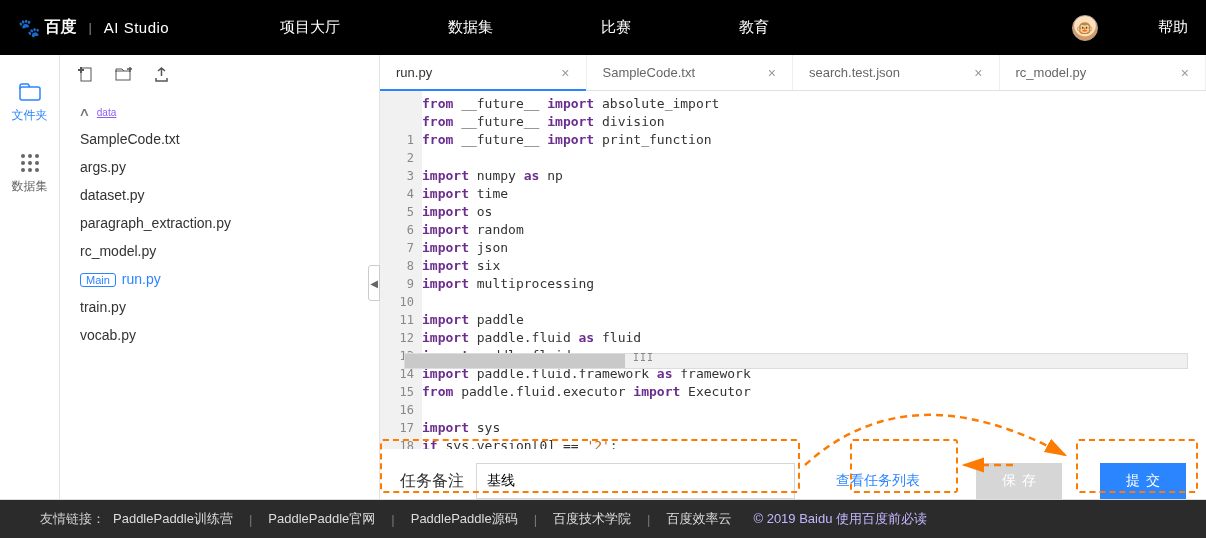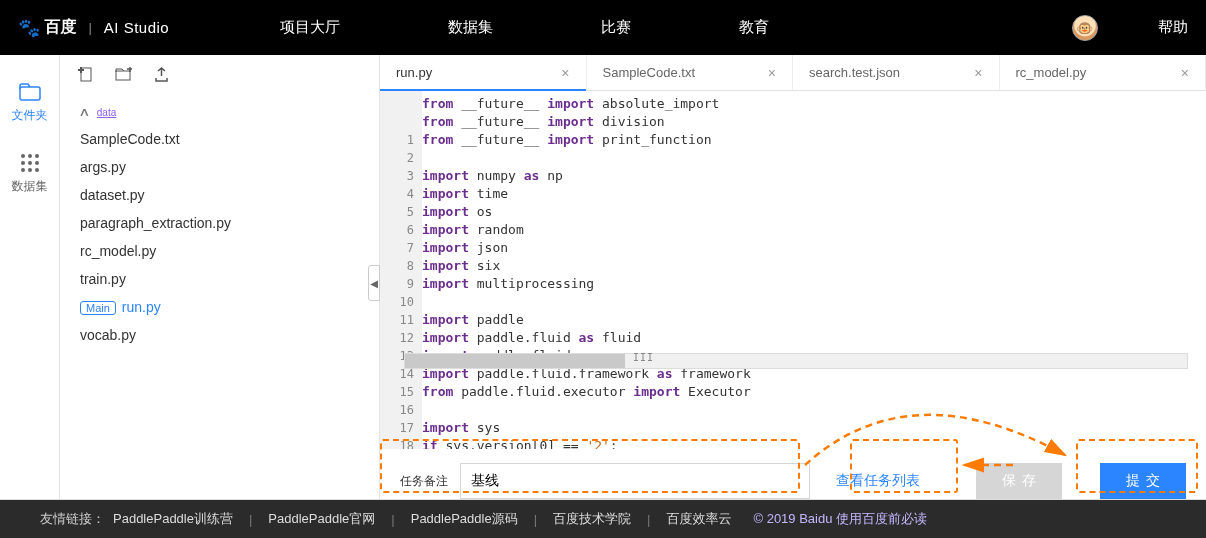--- a/index.html
+++ b/index.html
@@ -39,22 +39,22 @@
 .code { flex:1; overflow:hidden; font-family:Consolas,Monaco,monospace; font-size:13px; position:relative; white-space:pre;}
 .gutter { position:absolute; left:0; top:0; width:42px; background:#f1f1f1; text-align:right; padding-right:8px; color:#888; line-height:18px; padding-top:4px; font-size:12px;}
 .gutter div { position:relative;}
 .lines { position:absolute; left:42px; right:0; top:4px; line-height:18px; color:#333;}
 .kw { color:#6b2e8f; font-weight:bold;}
 .str { color:#c26a1a;}
 .hscroll { position:absolute; bottom:80px; left:24px; right:18px; height:16px; background:#f0f0f0; border:1px solid #dcdcdc;}
 .hscroll-thumb { position:absolute; left:0; top:0; bottom:0; width:220px; background:#c9c9c9;}
 .hscroll-tick { position:absolute; left:228px; top:-2px; font-size:10px; letter-spacing:1px; color:#888;}
 .bottom-bar { display:flex; align-items:center; padding:14px 20px 0; gap:0; position:relative;}
-.task-label { font-size:12px; color:#333; margin-right:12px;}
-.task-input { width:350px; height:36px; border:1px solid #d6d6d6; padding:0 10px; font-size:14px;}
+.task-label { font-size:16px; color:#333; margin-right:12px;}
+.task-input { width:319px; height:36px; border:1px solid #d6d6d6; padding:0 10px; font-size:14px;}
 .spacer { flex:1;}
 .view-tasks { color:#2b85ff; font-size:14px; cursor:pointer; margin-right:56px;}
 .btn { width:86px; height:36px; font-size:14px; border:none; cursor:pointer; letter-spacing:6px; text-indent:6px;}
 .btn.save { background:#d6d6d6; color:#fff; margin-right:38px;}
 .btn.submit { background:#2b85ff; color:#fff;}
 .dashed { position:absolute; border:2.5px dashed #fd7b00; border-radius:3px; pointer-events:none;}
 .dashed.d1 { left:380px; top:439px; width:420px; height:54px;}
 .dashed.d2 { left:850px; top:439px; width:108px; height:54px;}
 .dashed.d3 { left:1076px; top:439px; width:122px; height:54px;}
 .arrow-svg { position:absolute; pointer-events:none;}
@@ -130,22 +130,22 @@
       <span><svg width="15" height="15">
             <path d="M7.5 1 L7.5 9 M4 4 L7.5 1 L11 4 M2 11 L2 14 L13 14 L13 11" fill="none" stroke="#555" stroke-width="1.5"></path>
           </svg></span>
     </div>
     <div class="tree-item folder">data</div>
     <div class="tree-file">SampleCode.txt</div>
     <div class="tree-file">args.py</div>
     <div class="tree-file">dataset.py</div>
     <div class="tree-file">paragraph_extraction.py</div>
     <div class="tree-file">rc_model.py</div>
+    <div class="tree-file active"><span class="main-tag">Main</span><span>run.py</span></div>
     <div class="tree-file">train.py</div>
-    <div class="tree-file active"><span class="main-tag">Main</span><span>run.py</span></div>
     <div class="tree-file">vocab.py</div>
     <div class="collapse-handle">◀</div>
   </div>
 
   <div class="editor">
     <div class="tabs">
       <div class="tab active">
           <span>run.py</span>
           <span class="tab-close">×</span>
         </div>

